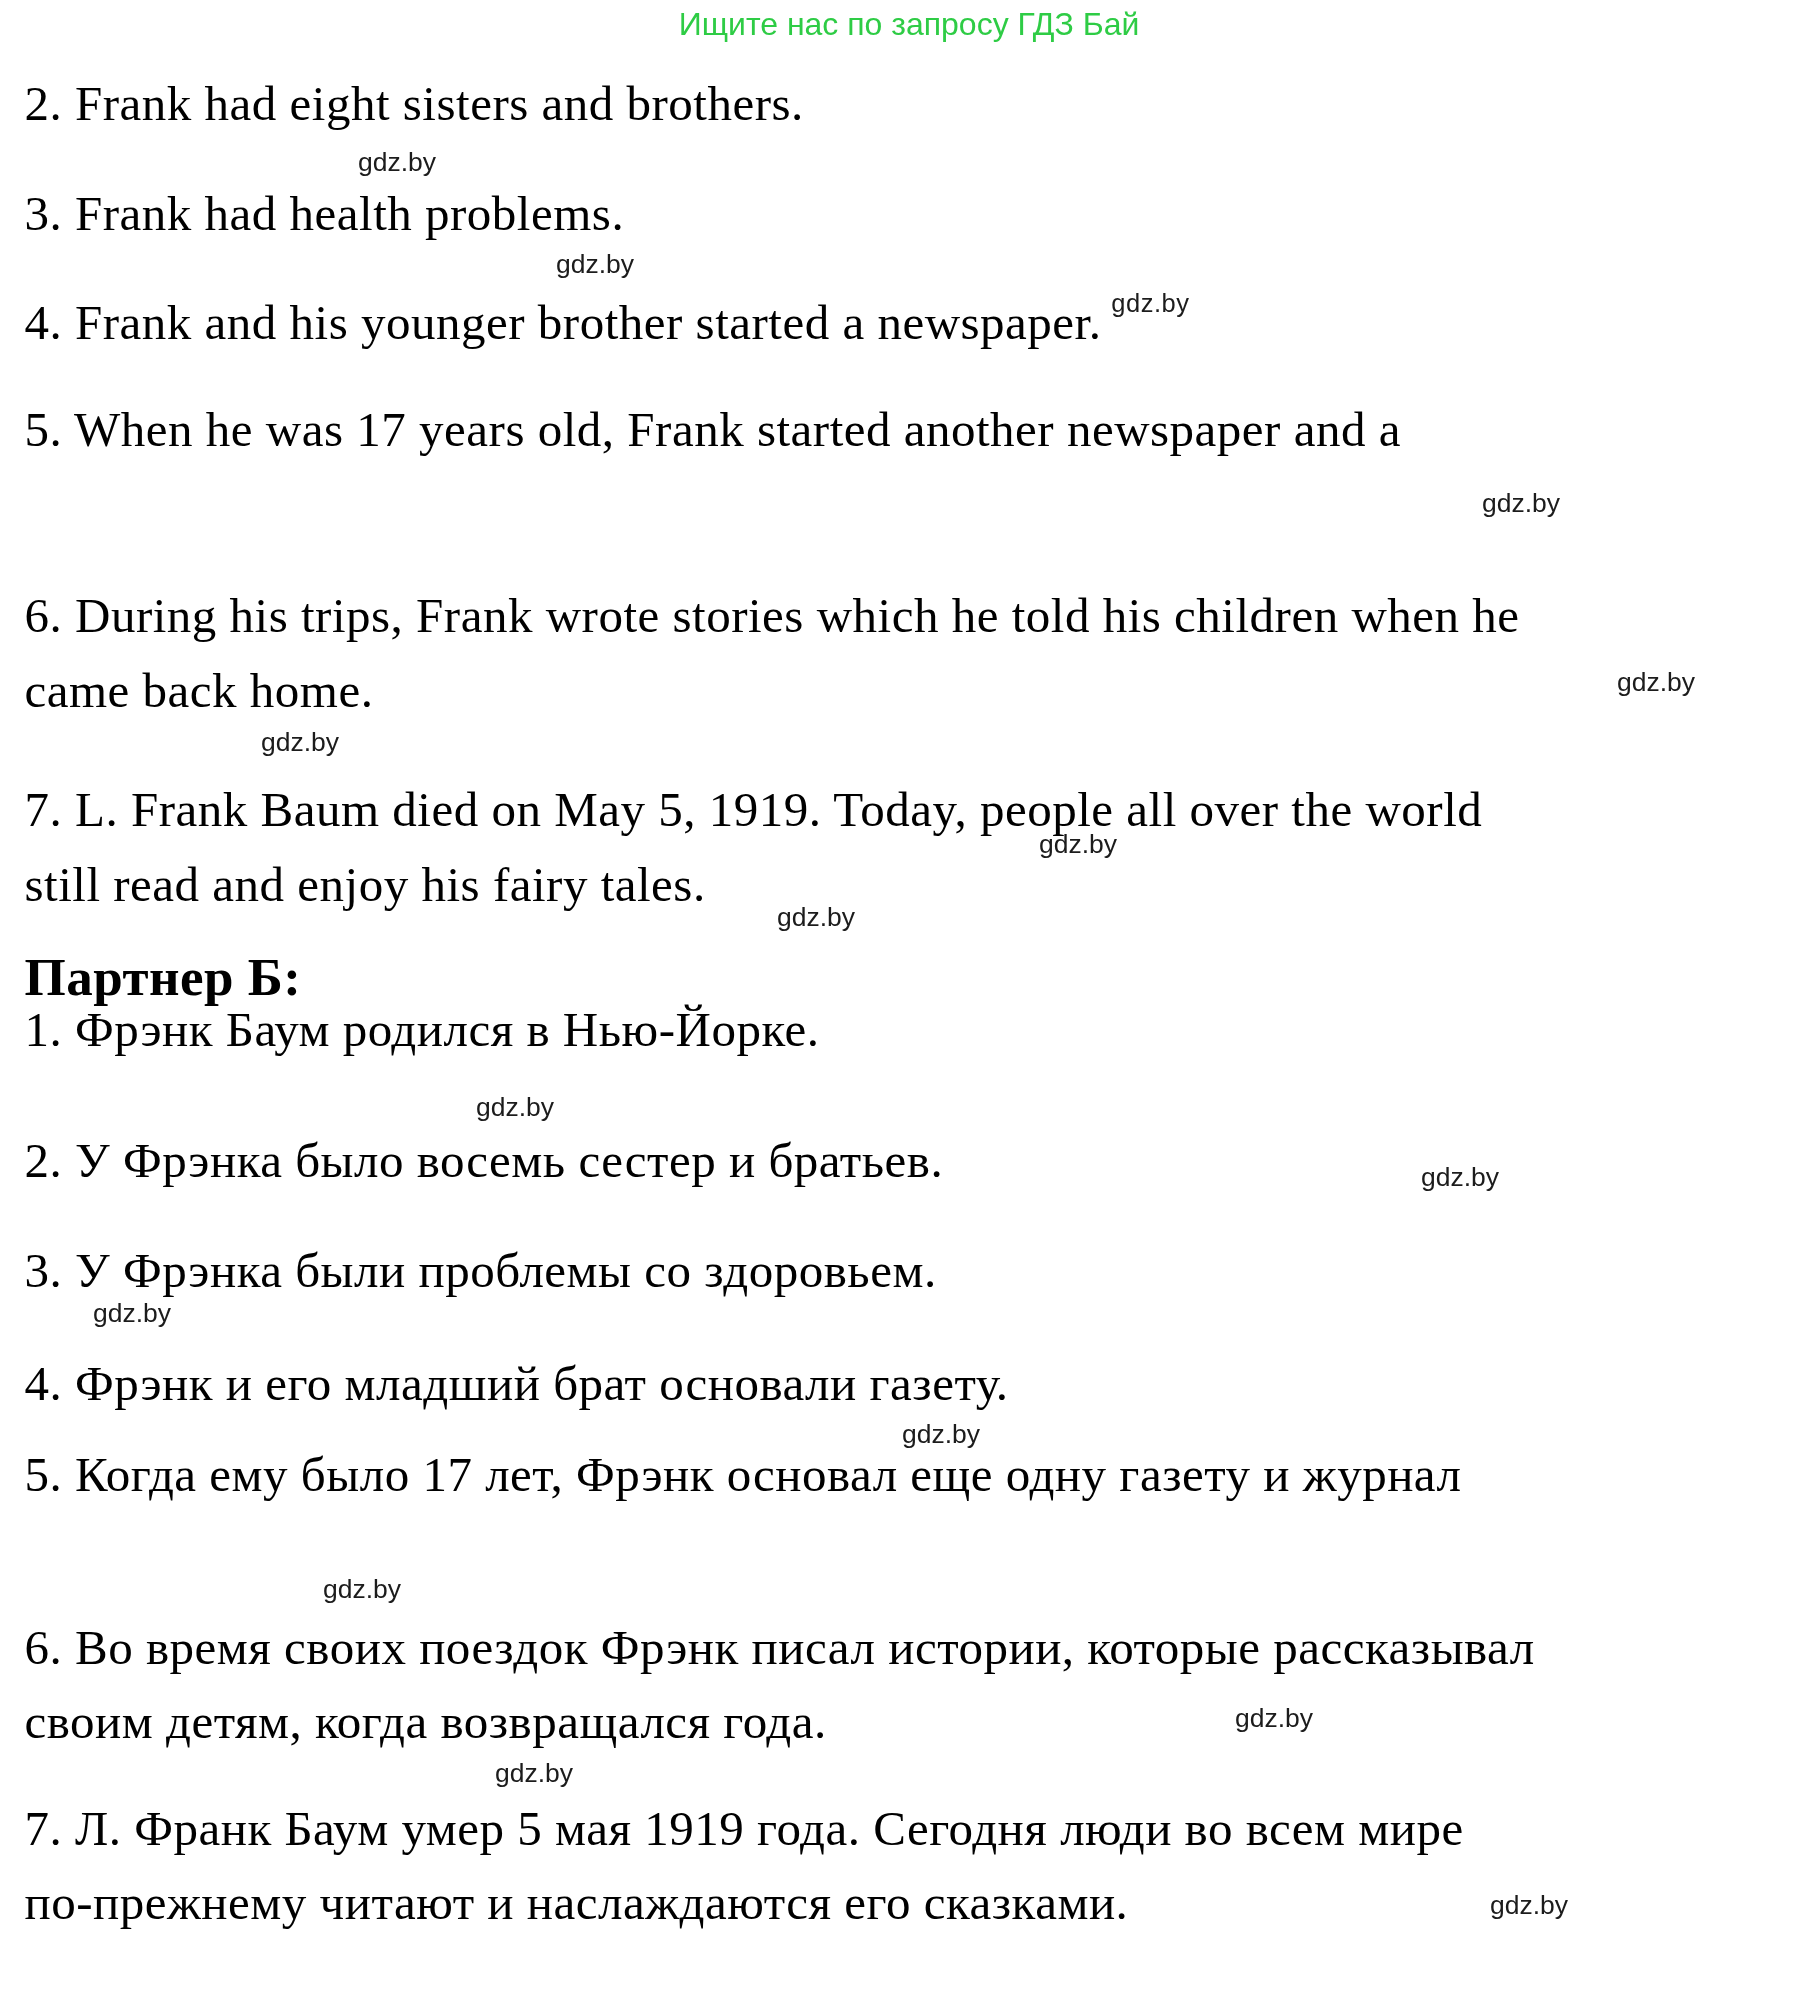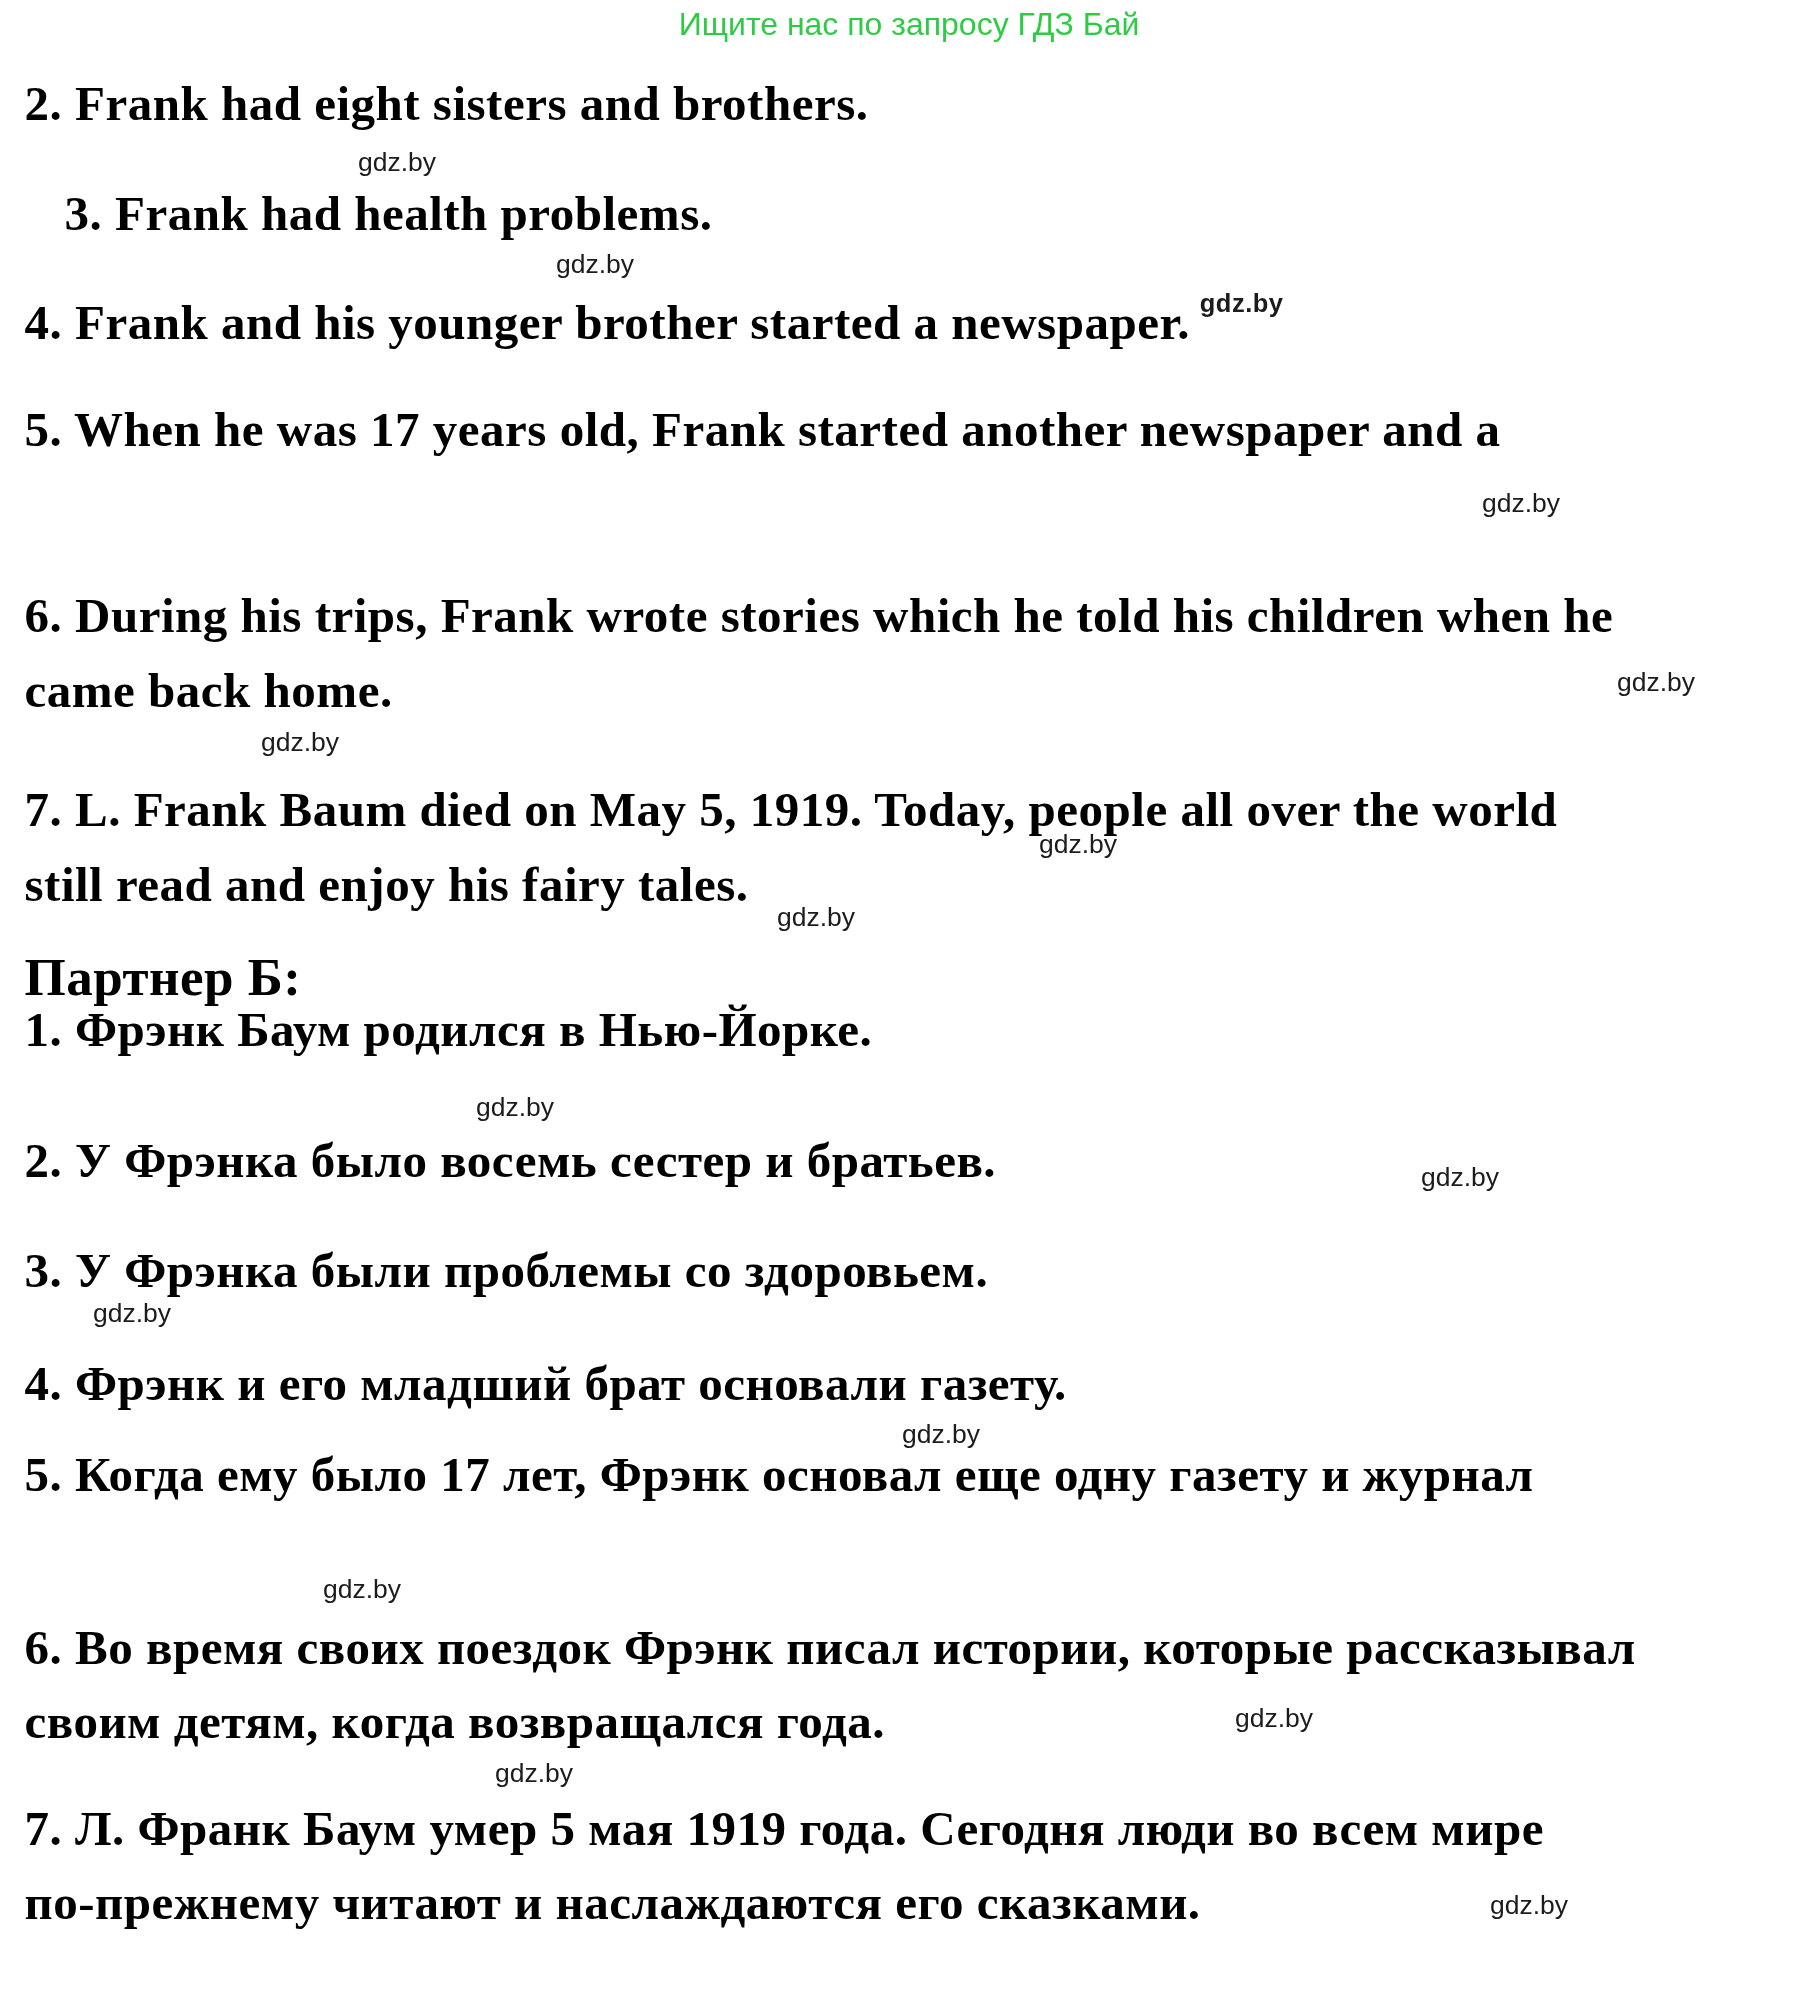--- a/index.html
+++ b/index.html
@@ -20,21 +20,20 @@
     font-size: 32px;
     color: #2ecc45;
   }
   .ln {
     position: absolute;
     left: 24.5px;
     font-size: 49px;
     line-height: 1.08;
     white-space: nowrap;
     letter-spacing: 0.5px;
-    font-weight: bold;
   }
   .heading { font-weight: bold; font-size: 53px; }
   .wm {
     position: absolute;
     font-family: "Liberation Sans", "DejaVu Sans", sans-serif;
     font-size: 26.5px;
     color: #1c1c1c;
     white-space: nowrap;
   }
   .sup-wm {
@@ -48,21 +47,21 @@
     position: absolute;
     top: 1968px; left: 0; right: 0;
     text-align: center;
     font-family: "Liberation Sans", "DejaVu Sans", sans-serif;
     font-size: 33px;
     color: #4c2088;
     word-spacing: 9.8px;
   }
   
   #e2  { top: 78px; }
-  #e3  { top: 188px; margin-left: 40px; }
+  #e3  { top: 188px; }
   #e4  { top: 290px; }
   #e5a { top: 404px; }
   #e5b { top: 477px; }
   #e6a { top: 590px; }
   #e6b { top: 665px; }
   #e7a { top: 784px; }
   #e7b { top: 859px; }
   #hd  { top: 949px; }
   #r1  { top: 1004px; }
   #r2  { top: 1135px; }

